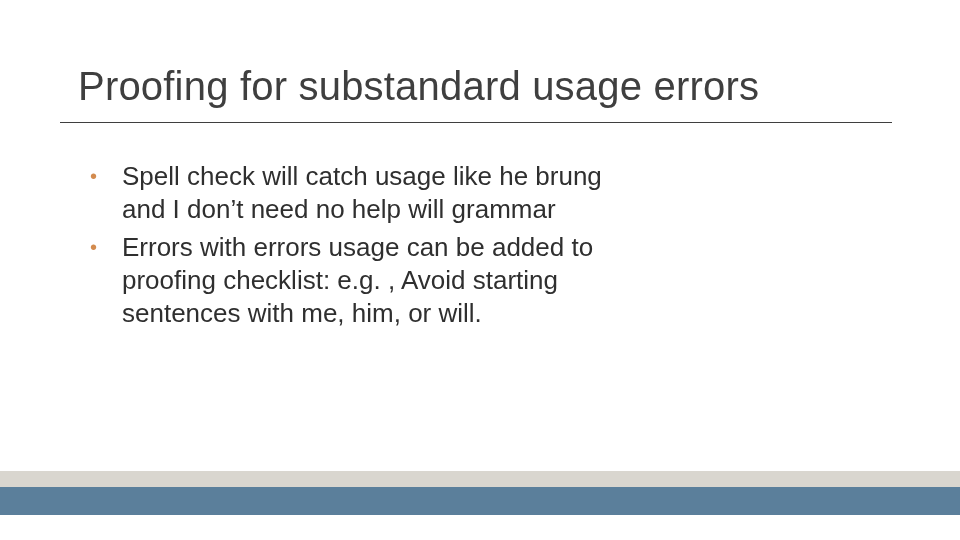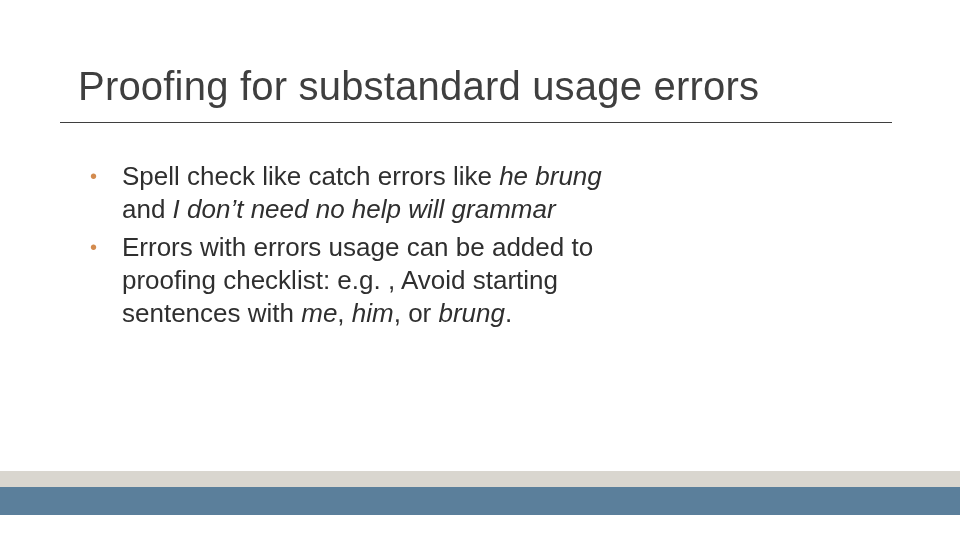--- a/index.html
+++ b/index.html
@@ -51,21 +51,21 @@
   }
   .bullet .dot {
     flex: 0 0 32px;
     color: #d38b4e;
     font-size: 20px;
     line-height: 1.6;
   }
   .bullet .text {
     flex: 1 1 auto;
   }
-  .i { font-style: italic; }
+  .i { }
   .footer-band {
     position: absolute;
     left: 0;
     bottom: 25px;
     width: 960px;
   }
   .band-top {
     height: 16px;
     background: #d9d6cf;
   }
@@ -80,26 +80,26 @@
 <div class="slide">
 
   <div class="title">Proofing for substandard usage errors</div>
 
   <div class="title-rule"></div>
 
   <div class="content">
 
     <div class="bullet">
       <div class="dot">•</div>
-      <div class="text"><span>Spell check like catch errors like </span><span class="i">he brung</span><span> and </span><span class="i">I don’t need no help will grammar</span></div>
+      <div class="text"><span>Spell check will catch usage like </span><span class="i">he brung</span><span> and </span><span class="i">I don’t need no help will grammar</span></div>
     </div>
 
     <div class="bullet">
       <div class="dot">•</div>
-      <div class="text"><span>Errors with errors usage can be added to proofing checklist: e.g. , Avoid starting sentences with </span><span class="i">me</span><span>, </span><span class="i">him</span><span>, or </span><span class="i">brung</span><span>.</span></div>
+      <div class="text"><span>Errors with errors usage can be added to proofing checklist: e.g. , Avoid starting sentences with </span><span class="i">me</span><span>, </span><span class="i">him</span><span>, or </span><span class="i">will</span><span>.</span></div>
     </div>
 
   </div>
 
   <div class="footer-band">
     <div class="band-top"></div>
     <div class="band-bottom"></div>
   </div>
 
 </div>

